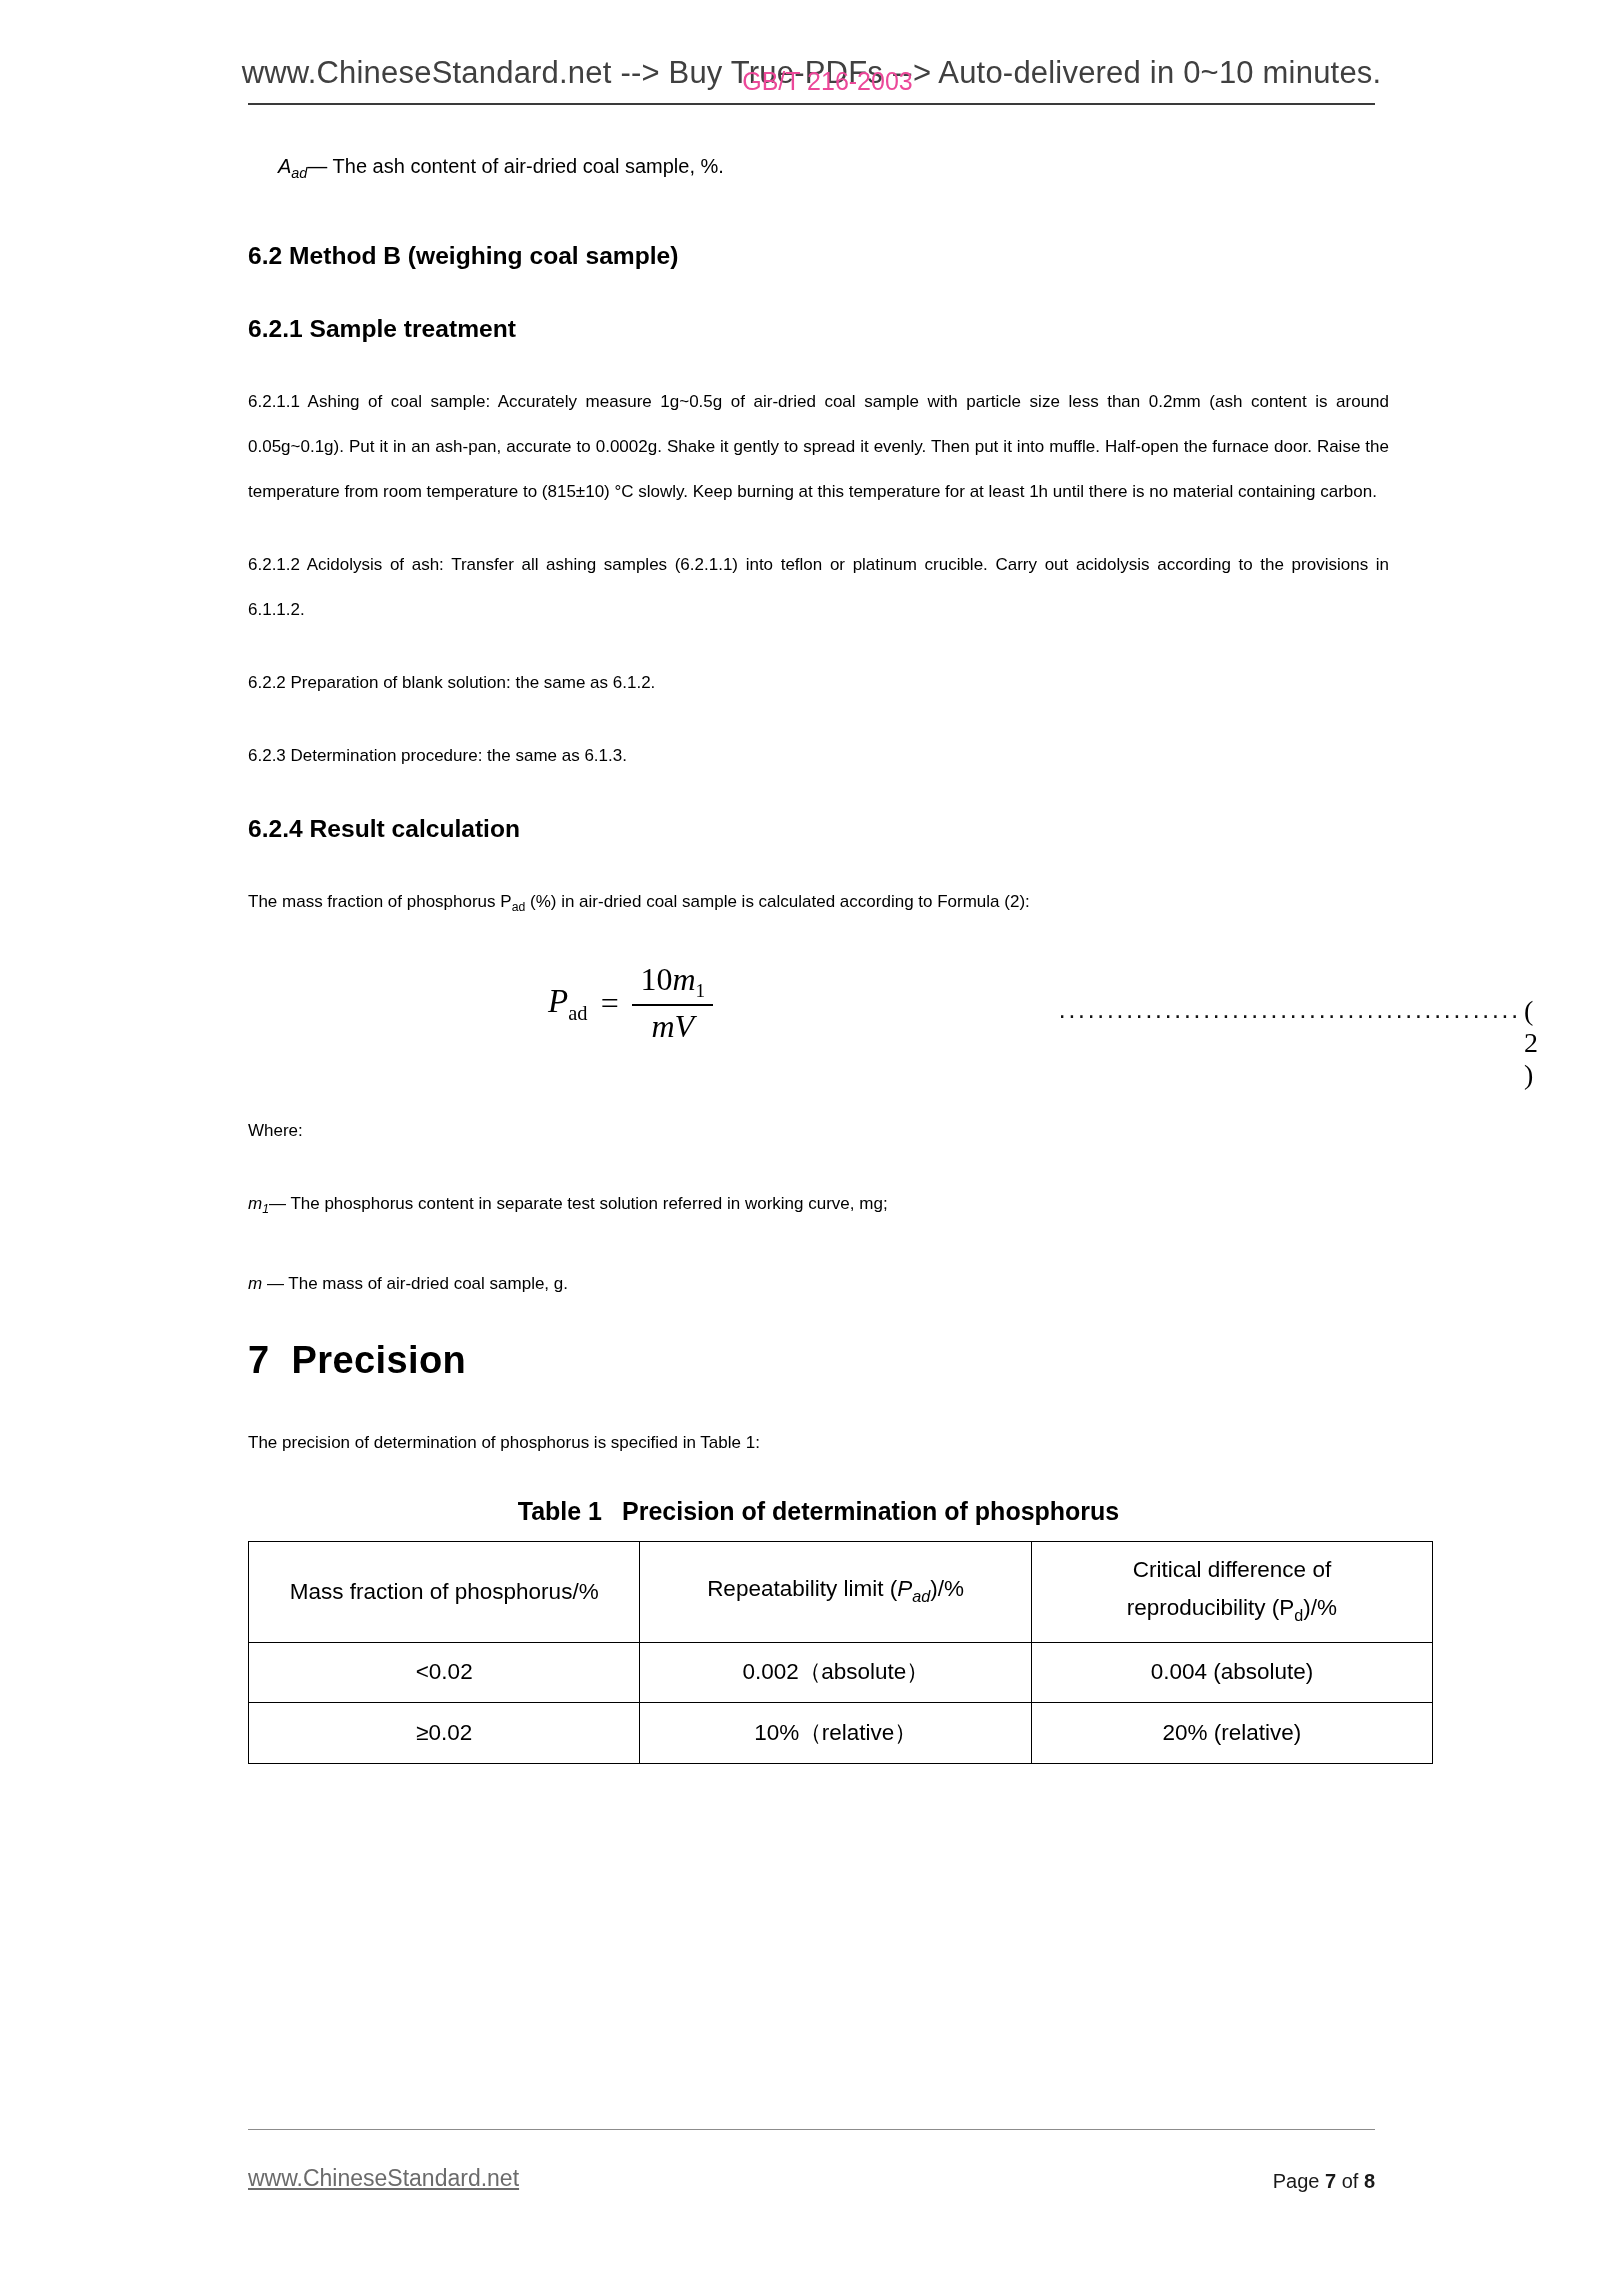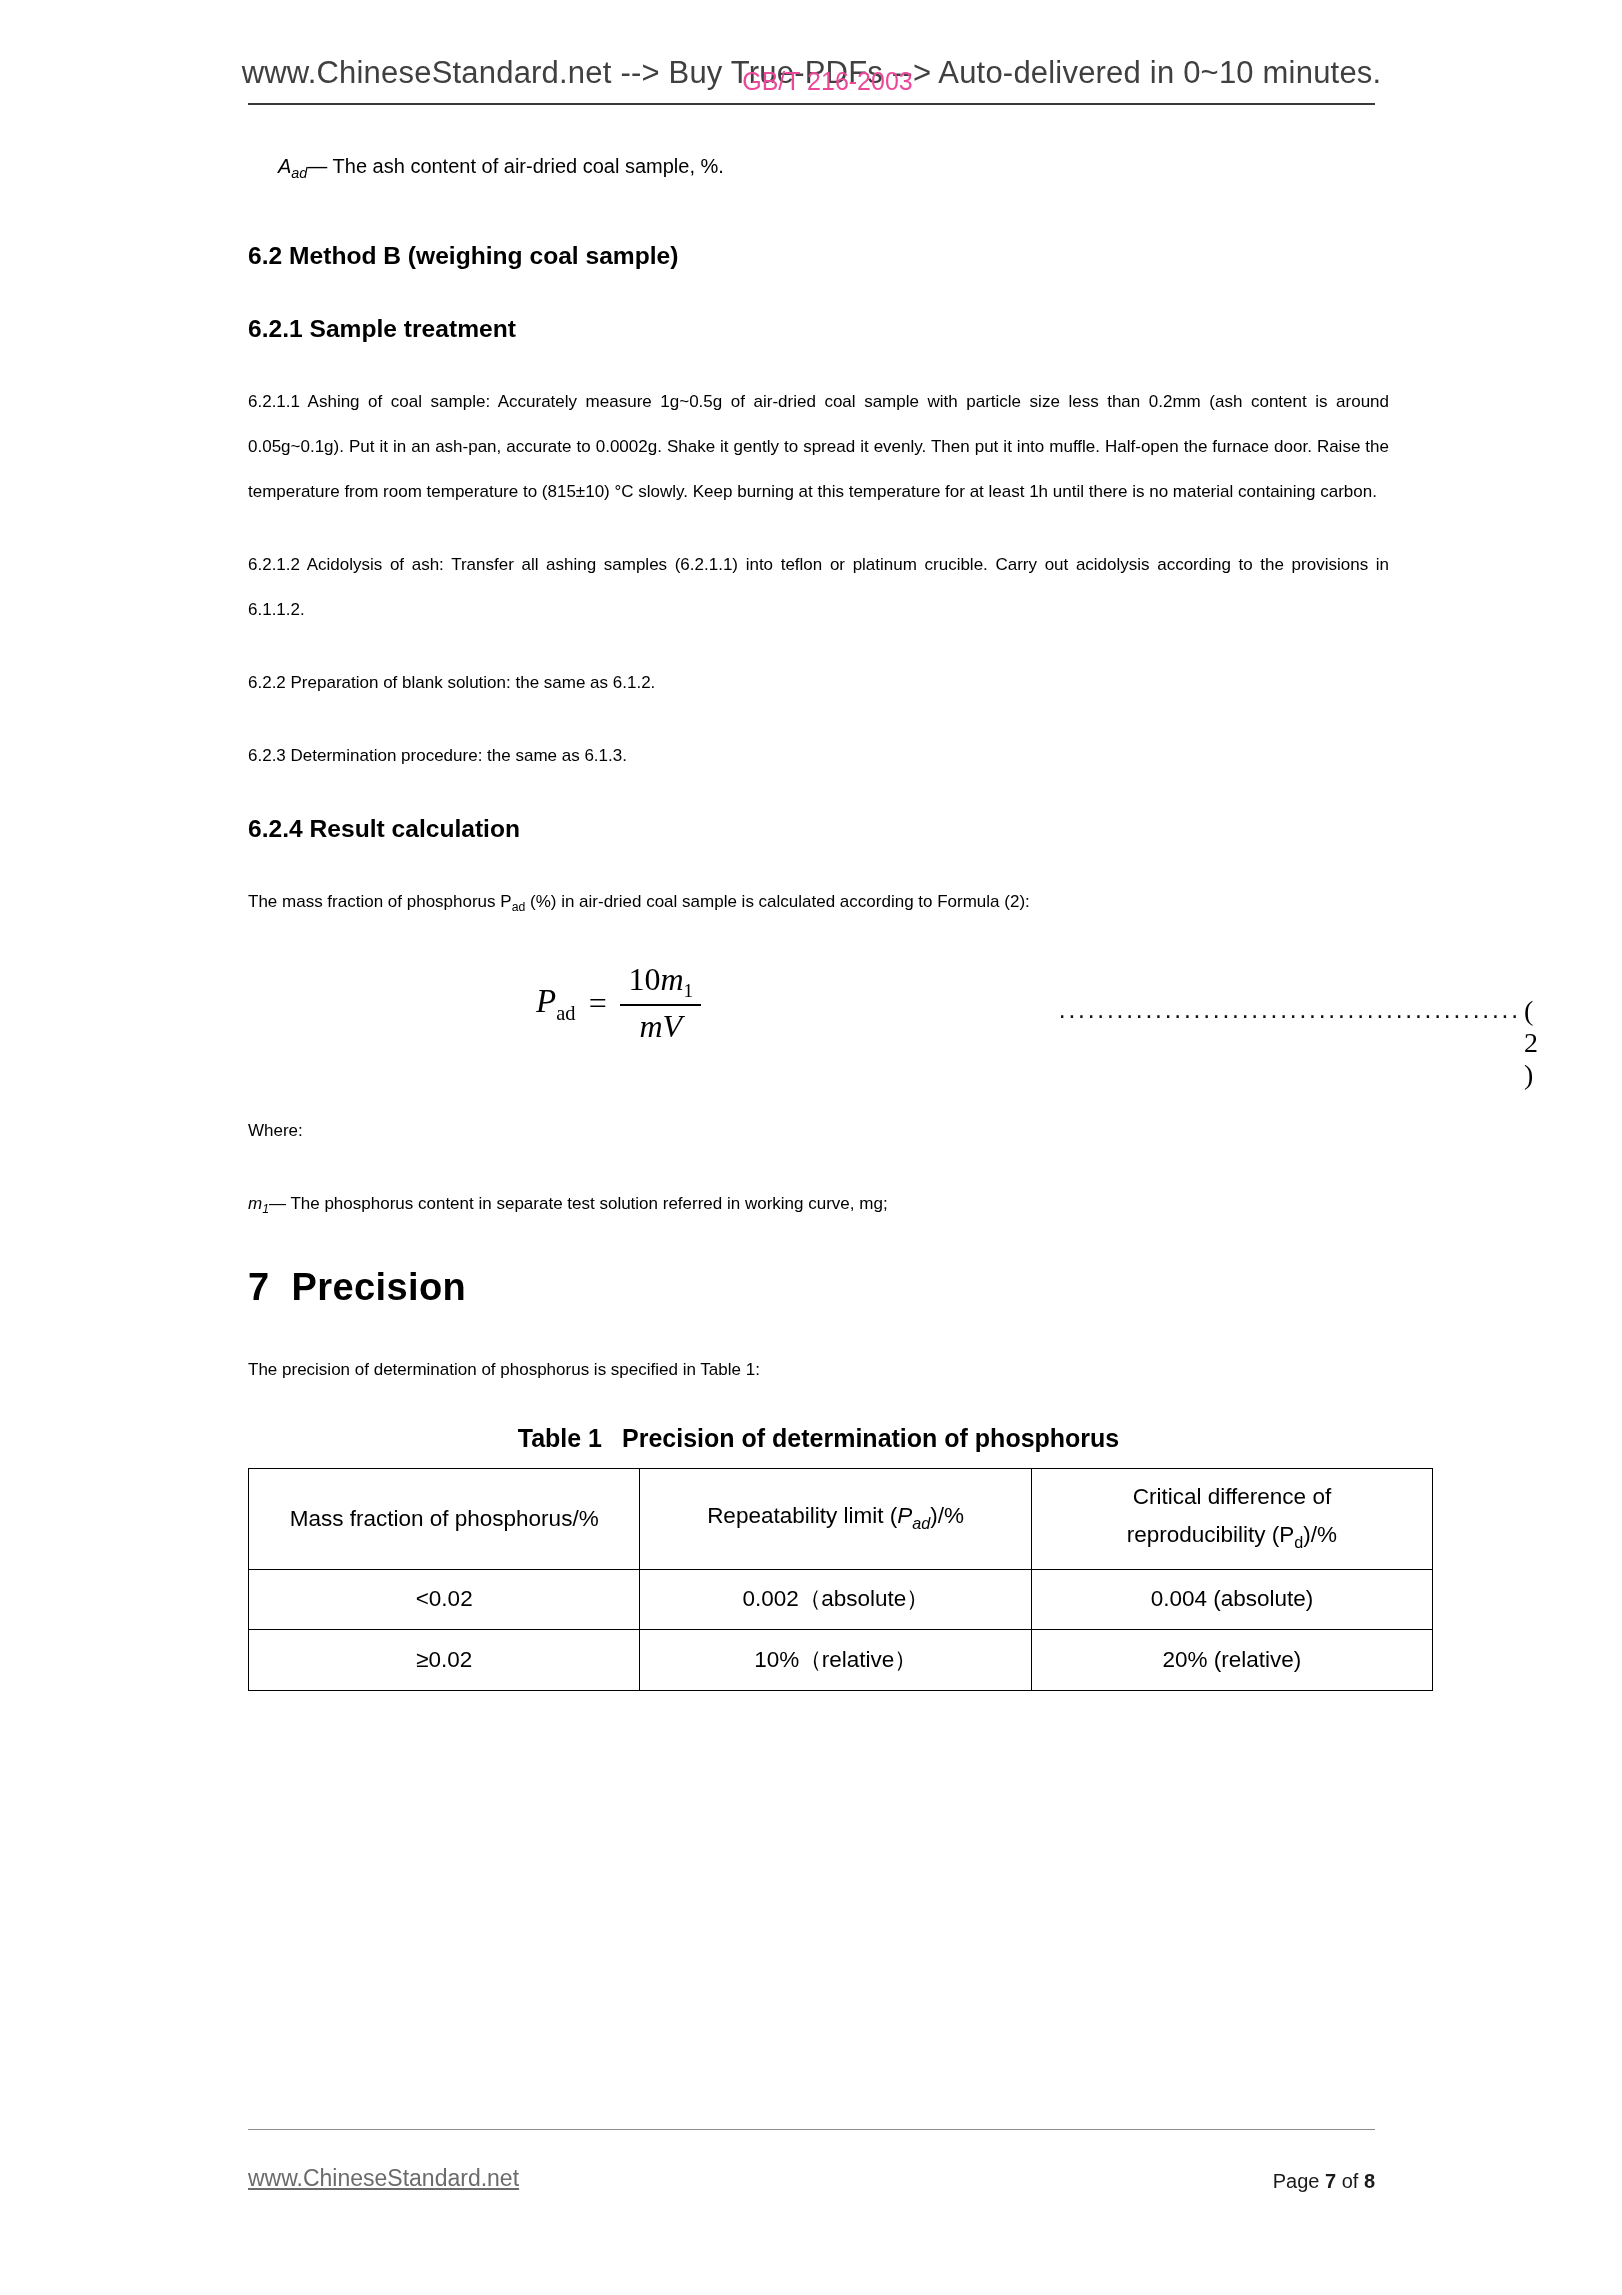--- a/index.html
+++ b/index.html
@@ -101,21 +101,21 @@
   .gap-xl { margin-bottom: 52px; }
 
   
   .formula-row {
     position: relative;
     height: 117px;
     margin: 20px 0 33px 0;
   }
   .formula {
     position: absolute;
-    left: 288px;
+    left: 300px;
     top: 5px;
     font-family: "Liberation Serif", serif;
     font-size: 30px;
     display: flex;
     align-items: center;
   }
   .formula .lhs {
     font-style: italic;
     font-size: 33px;
     margin-right: 11.7px;
@@ -270,20 +270,21 @@
       </div>
       <div class="leader">·····································································</div>
       <div class="eqnum">( 2 )</div>
     </div>
 
     <p class="body lastline-left gap-lg">Where:</p>
 
     <p class="body lastline-left gap-lg"><i class="var"><span>m</span><sub class="it">1</sub></i><span>— The phosphorus content in separate test solution referred in working curve, mg;</span></p>
 
 
+    <p class="body lastline-left gap-xl"><i class="var">m</i><span> — The mass of air-dried coal sample, g.</span></p>
 
     <div class="sec-heading">
       <span class="num">7</span><span>Precision</span>
     </div>
 
     <p class="body lastline-left gap-xl">The precision of determination of phosphorus is specified in Table 1:</p>
 
     <div class="table-caption">
       <span>Table 1</span><span class="cap-gap"></span><span>Precision of determination of phosphorus</span>
     </div>

